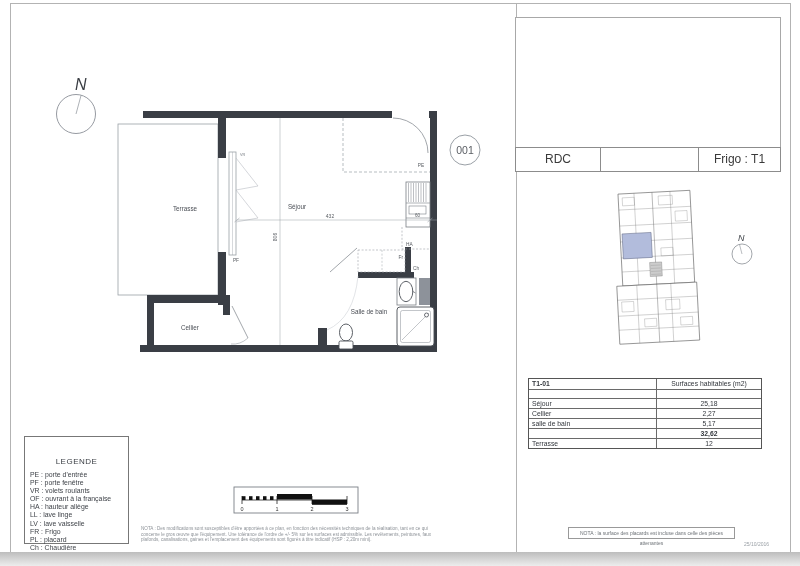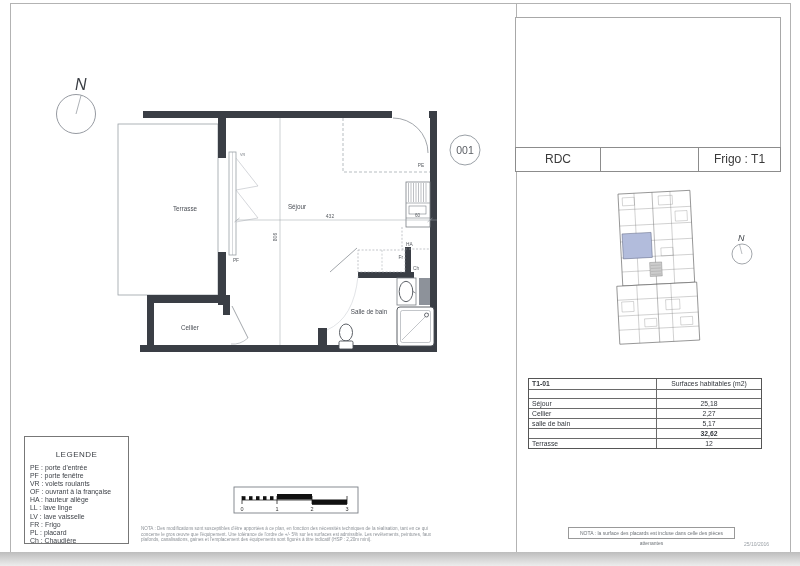--- a/index.html
+++ b/index.html
@@ -24,21 +24,21 @@
      font-size:6.8px;color:#33373d;}
   .trow{display:flex;border-top:1px solid #6a6a6a;height:9px;line-height:9px;}
   .trow.th{border-top:0;height:10px;line-height:10px;}
   .trow.blank{height:8px;}
   .tl{width:124px;padding-left:3px;}
   .tr2{flex:1;text-align:center;border-left:1px solid #6a6a6a;}
   .th .tl{font-weight:bold;}
   .total .tr2{font-weight:bold;}
   
   #legend{left:24px;top:436px;width:103px;height:106px;border:1px solid #777;background:#fff;}
-  #legend .ltitle{text-align:center;font-size:8px;margin-top:13px;letter-spacing:.5px;color:#3a3e44;}
+  #legend .ltitle{text-align:center;font-size:8px;margin-top:20px;letter-spacing:.5px;color:#3a3e44;}
   #legend .litems{margin:5px 0 0 5px;font-size:6.9px;line-height:8.1px;color:#3f4349;}
   
   #nota-left{left:141px;top:526px;width:306px;font-size:4.6px;line-height:5.6px;color:#8d9298;}
   #nota-right{left:568px;top:527px;width:165px;height:10px;border:1px solid #999;
      font-size:5px;line-height:10px;text-align:center;color:#6d7277;background:#fff;}
   #date{left:744px;top:541px;font-size:5px;color:#9aa0a6;}
   
   #draw{left:0;top:0;}
   .wall{fill:var(--wall,#3a3e45);}
   .hl{fill:var(--highlight,#b2bcdc);}

